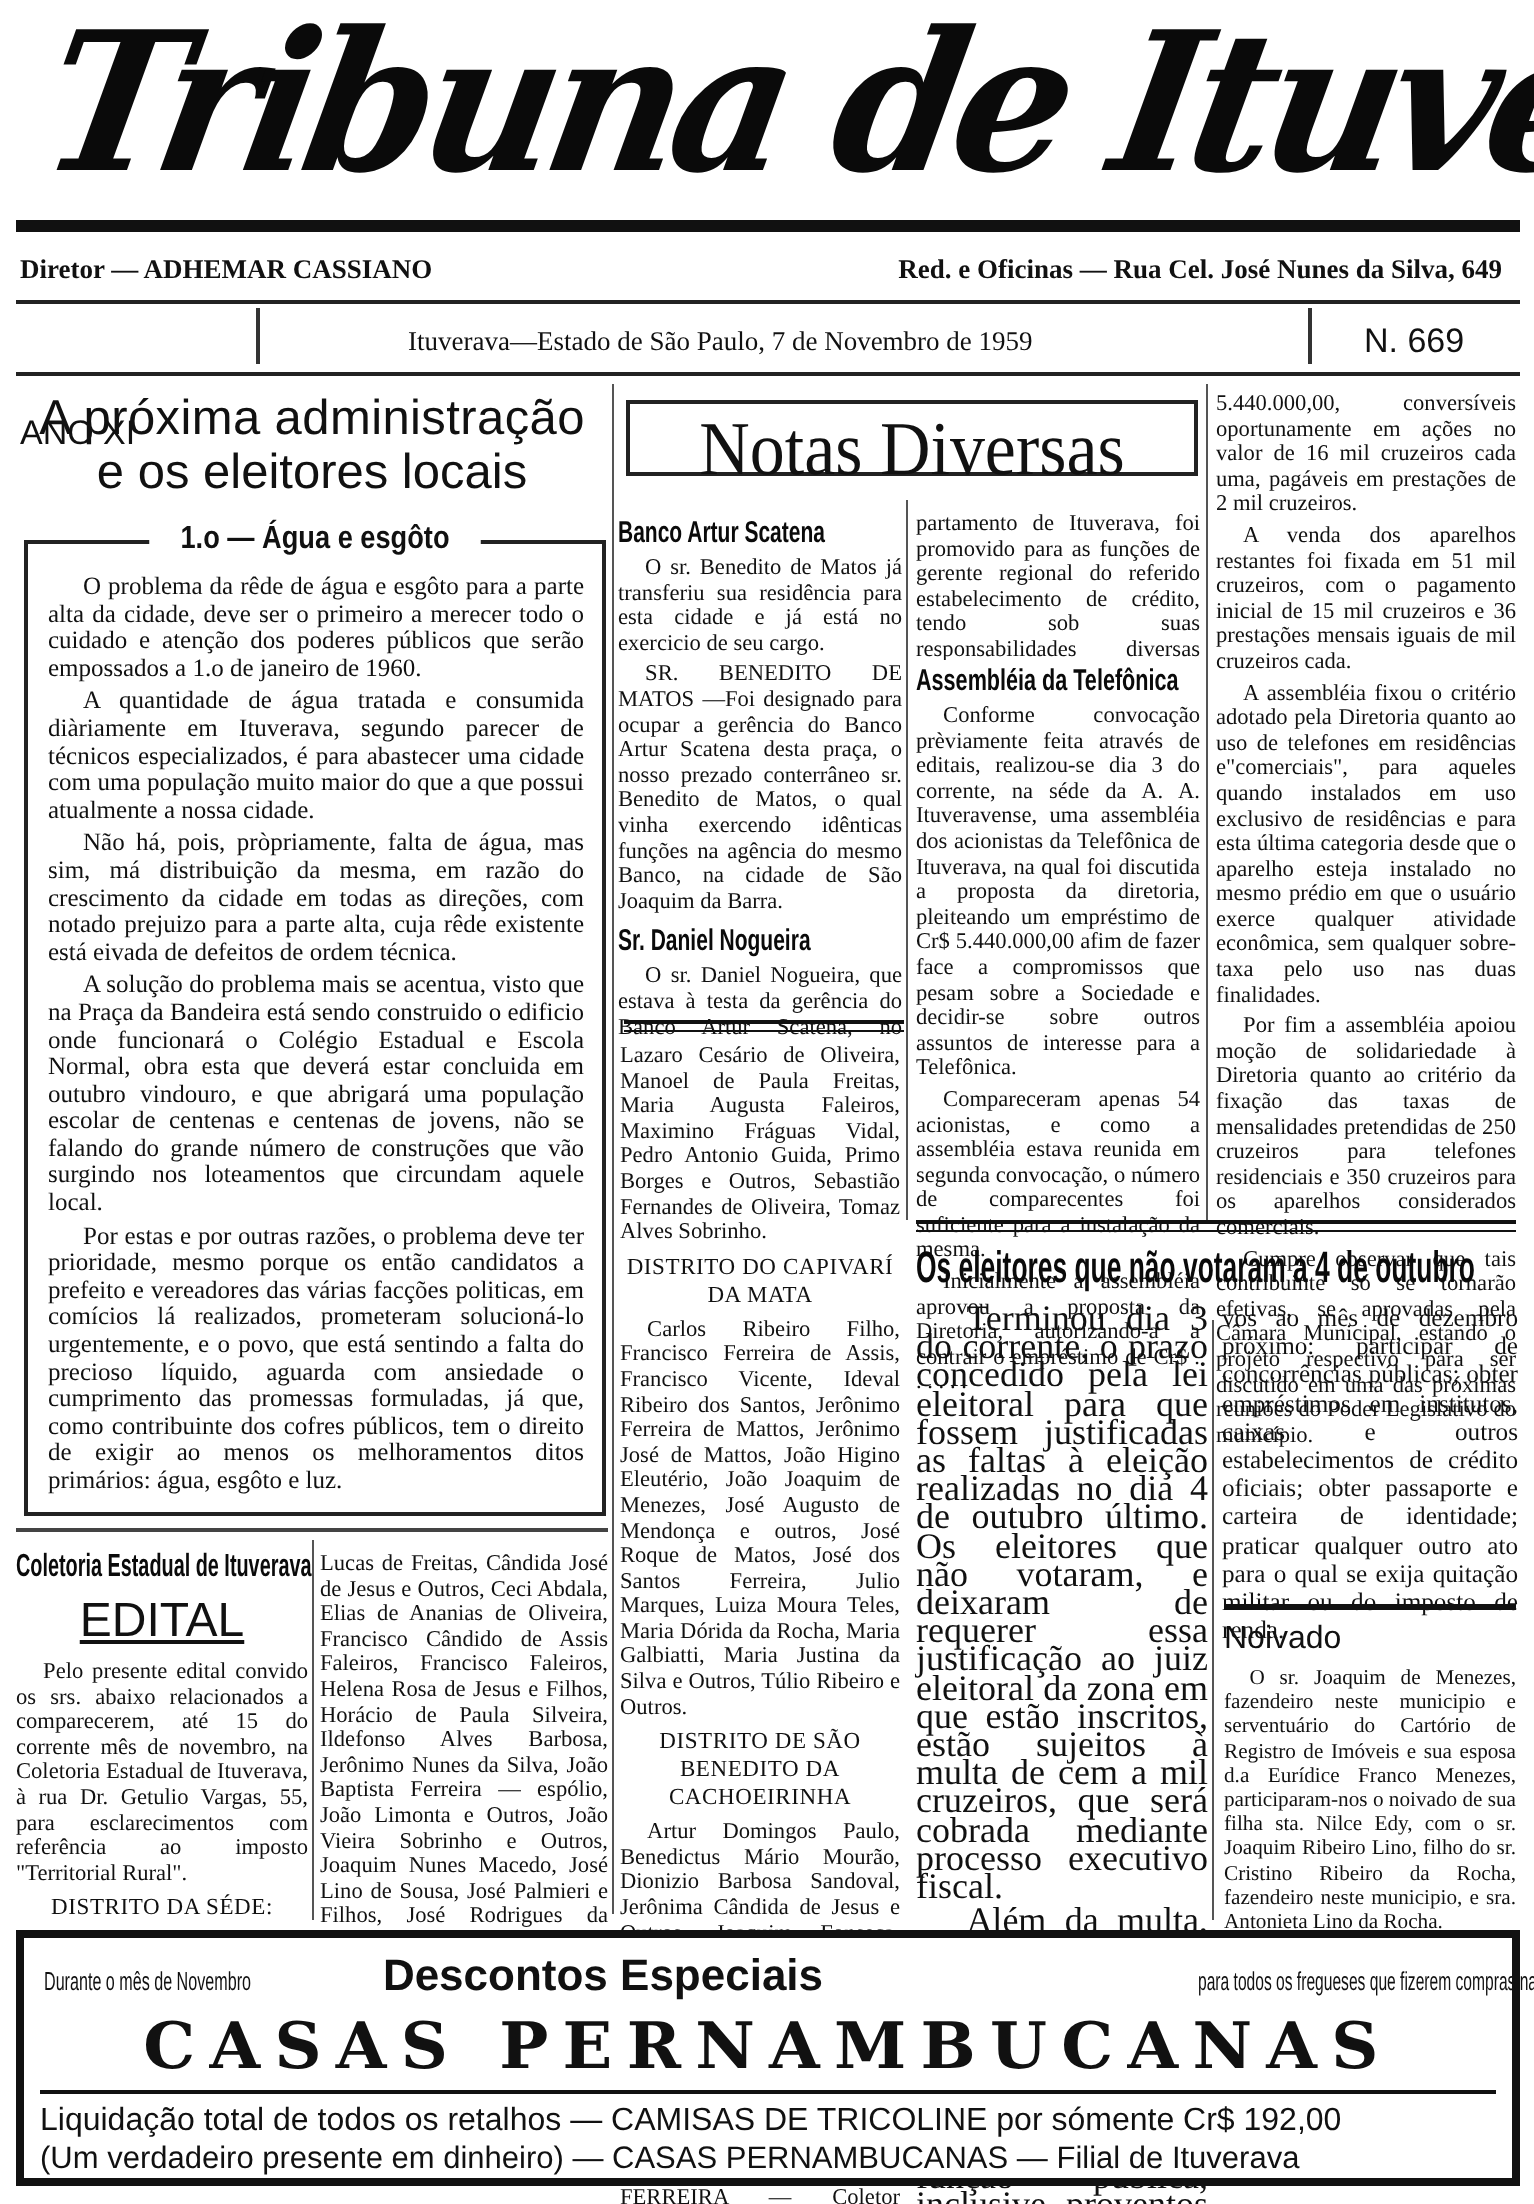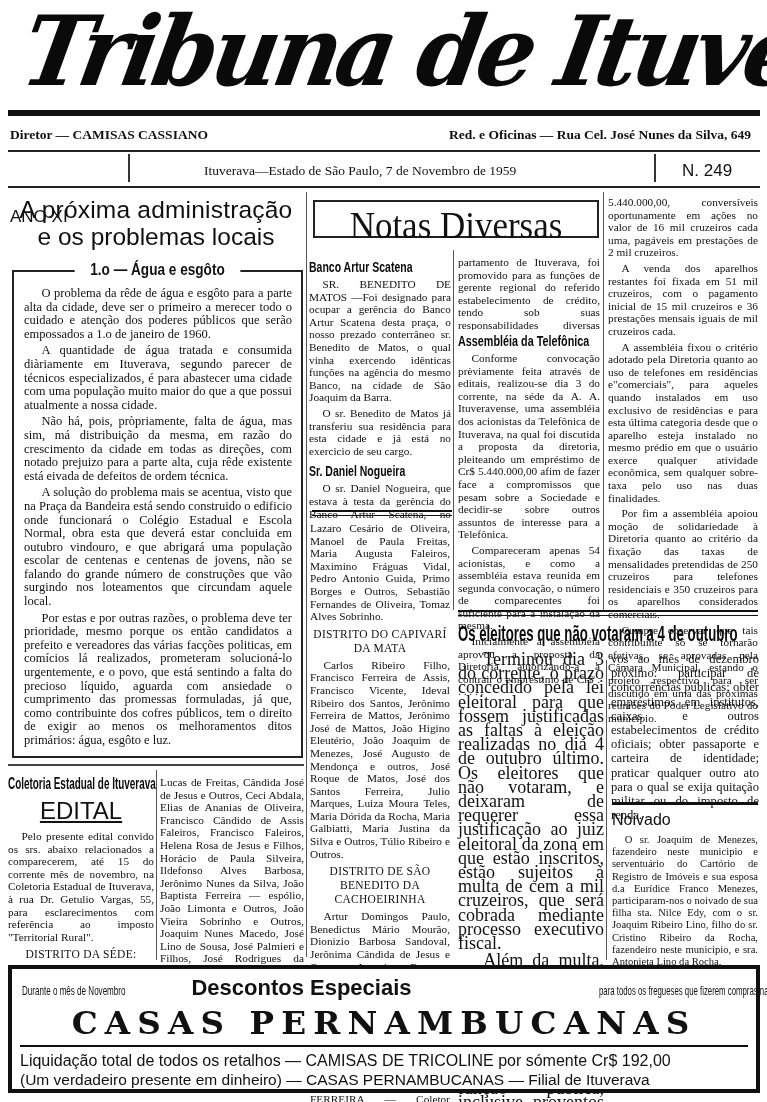--- a/index.html
+++ b/index.html
@@ -49,40 +49,40 @@
 
     
     #ad { left: 8px; top: 965px; width: 752px; height: 128px; border: 4px solid #111; background: #fff; }
   </style>
 </head>
 <body>
 
 <div class="abs" id="masthead">Tribuna de Ituverava</div>
 <div class="abs rule-thick" style="top:110px;"></div>
 
-<div class="abs meta-line" style="left:10px; top:127px;">Diretor — CAMISAS CASSIANO</div>
+<div class="abs meta-line" style="left:10px; top:127px;">Diretor — ADHEMAR CASSIANO</div>
 <div class="abs meta-line" style="right:16px; top:127px;text-align:center;">Red. e Oficinas — Rua Cel. José Nunes da Silva, 649</div>
 
 <div class="abs rule-thin" style="top:150px;"></div>
 <div class="abs dateline-box-lbl" style="left:10px; top:161px;margin-top:46px;">ANO XI</div>
 <div class="abs vrule" style="left:128px; top:154px; height:28px;"></div>
 <div class="abs dateline" style="left:204px; top:163px;">Ituverava—Estado de São Paulo, 7 de Novembro de 1959</div>
 <div class="abs vrule" style="left:654px; top:154px; height:28px;"></div>
-<div class="abs dateline-box-lbl" style="left:682px; top:161px;">N. 249</div>
+<div class="abs dateline-box-lbl" style="left:682px; top:161px;">N. 669</div>
 <div class="abs rule-thin" style="top:186px;"></div>
 
 <div class="abs vrule" style="left:306px; top:192px; height:765px; width:1px; background:#555;"></div>
 <div class="abs vrule" style="left:453px; top:250px; height:360px; width:1px; background:#555;"></div>
 <div class="abs vrule" style="left:603px; top:192px; height:420px; width:1px; background:#555;"></div>
 <div class="abs vrule" style="left:156px; top:770px; height:190px; width:1px; background:#555;"></div>
 <div class="abs vrule" style="left:606px; top:660px; height:300px; width:1px; background:#555;"></div>
 
 <div class="abs" style="left:8px; top:196px; width:296px; text-align:center;">
   <div style="font-family:'Liberation Sans',sans-serif; font-size:24.5px; line-height:27px; letter-spacing:0.2px; white-space:nowrap;">A próxima administração</div>
-  <div style="font-family:'Liberation Sans',sans-serif; font-size:24.5px; line-height:27px; white-space:nowrap;">e os problemas locais</div>
+  <div style="font-family:'Liberation Sans',sans-serif; font-size:24.5px; line-height:27px; white-space:nowrap;">e os eleitores locais</div>
 </div>
 
 <div class="abs boxed" style="left:12px; top:270px; width:291px; height:488px;"></div>
 <div class="abs" style="left:60px; top:260px; width:195px; background:#fff; text-align:center; font-family:'Liberation Sans',sans-serif; font-size:16px; font-weight:bold; line-height:20px; transform:scaleX(0.85);">1.o — Água e esgôto</div>
 
 <div class="abs body-text" style="left:24px; top:287px; width:268px;">
   <p>O problema da rêde de água e esgôto para a parte alta da cidade, deve ser o primeiro a merecer todo o cuidado e atenção dos poderes públicos que serão empossados a 1.o de janeiro de 1960.</p>
   <p>A quantidade de água tratada e consumida diàriamente em Ituverava, segundo parecer de técnicos especializados, é para abastecer uma cidade com uma população muito maior do que a que possui atualmente a nossa cidade.</p>
   <p>Não há, pois, pròpriamente, falta de água, mas sim, má distribuição da mesma, em razão do crescimento da cidade em todas as direções, com notado prejuizo para a parte alta, cuja rêde existente está eivada de defeitos de ordem técnica.</p>
   <p>A solução do problema mais se acentua, visto que na Praça da Bandeira está sendo construido o edificio onde funcionará o Colégio Estadual e Escola Normal, obra esta que deverá estar concluida em outubro vindouro, e que abrigará uma população escolar de centenas e centenas de jovens, não se falando do grande número de construções que vão surgindo nos loteamentos que circundam aquele local.</p>
@@ -102,22 +102,22 @@
   <p class="noindent">Lucas de Freitas, Cândida José de Jesus e Outros, Ceci Abdala, Elias de Ananias de Oliveira, Francisco Cândido de Assis Faleiros, Francisco Faleiros, Helena Rosa de Jesus e Filhos, Horácio de Paula Silveira, Ildefonso Alves Barbosa, Jerônimo Nunes da Silva, João Baptista Ferreira — espólio, João Limonta e Outros, João Vieira Sobrinho e Outros, Joaquim Nunes Macedo, José Lino de Sousa, José Palmieri e Filhos, José Rodrigues da Rocha, José Roque de Mattos e Filhos, José Siqueira da Silva, Júlia Paulina de Sousa, Júlio Alves Leite,</p>
 </div>
 
 <div class="abs boxed" style="left:313px; top:200px; width:286px; height:38px;">
   <div style="text-align:center; font-family:'Liberation Serif',serif; font-size:38px; line-height:46px; transform:scaleX(0.92);">Notas Diversas</div>
 </div>
 
 <div class="abs" style="left:309px; top:256px; width:142px;">
   <div class="cond-head" style="font-size:15px; transform:scaleX(0.7); line-height:22px;">Banco Artur Scatena</div>
   <div class="body-text sm-text">
+    <p>O sr. Benedito de Matos já transferiu sua residência para esta cidade e já está no exercicio de seu cargo.</p>
     <p>SR. BENEDITO DE MATOS —Foi designado para ocupar a gerência do Banco Artur Scatena desta praça, o nosso prezado conterrâneo sr. Benedito de Matos, o qual vinha exercendo idênticas funções na agência do mesmo Banco, na cidade de São Joaquim da Barra.</p>
-    <p>O sr. Benedito de Matos já transferiu sua residência para esta cidade e já está no exercicio de seu cargo.</p>
   </div>
   <div class="cond-head" style="font-size:15px; transform:scaleX(0.7); line-height:22px; margin-top:2px;">Sr. Daniel Nogueira</div>
   <div class="body-text sm-text" style="height:38px; overflow:hidden;">
     <p>O sr. Daniel Nogueira, que estava à testa da gerência do Banco Artur Scatena, no departamento de Ituverava, foi promovido para as funções de gerente regional do referido estabelecimento de crédito, tendo sob suas responsabilidades diversas agências.</p>
   </div>
 </div>
 
 <div class="abs" style="left:458px; top:256px; width:142px;">
   <div class="body-text sm-text" style="height:74px; overflow:hidden;">
     <p class="noindent">partamento de Ituverava, foi promovido para as funções de gerente regional do referido estabelecimento de crédito, tendo sob suas responsabilidades diversas agências.</p>

